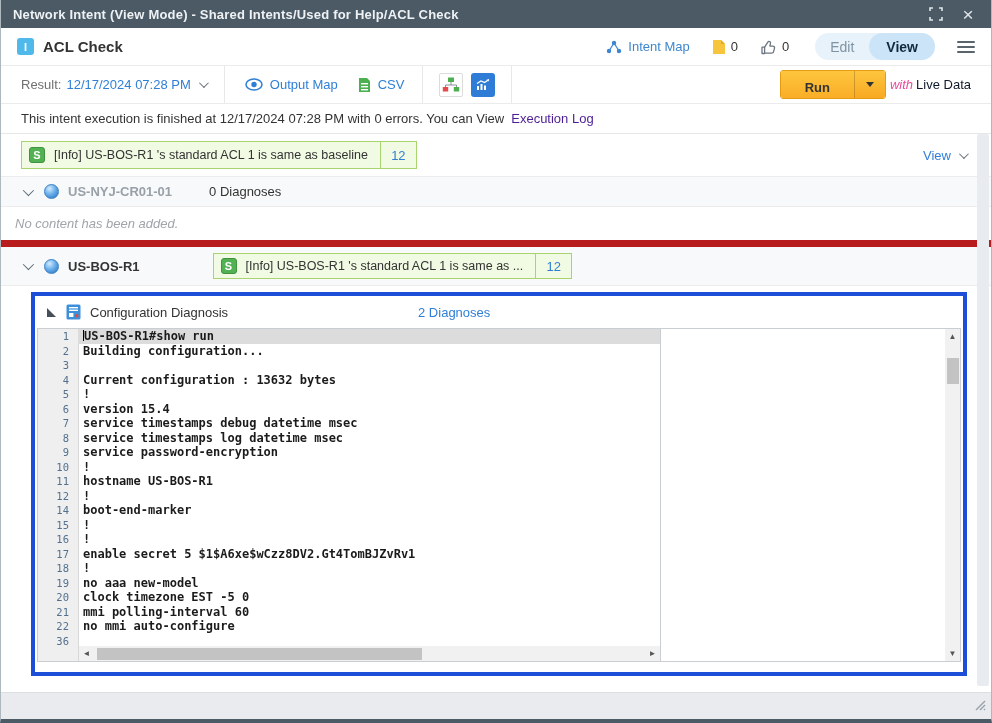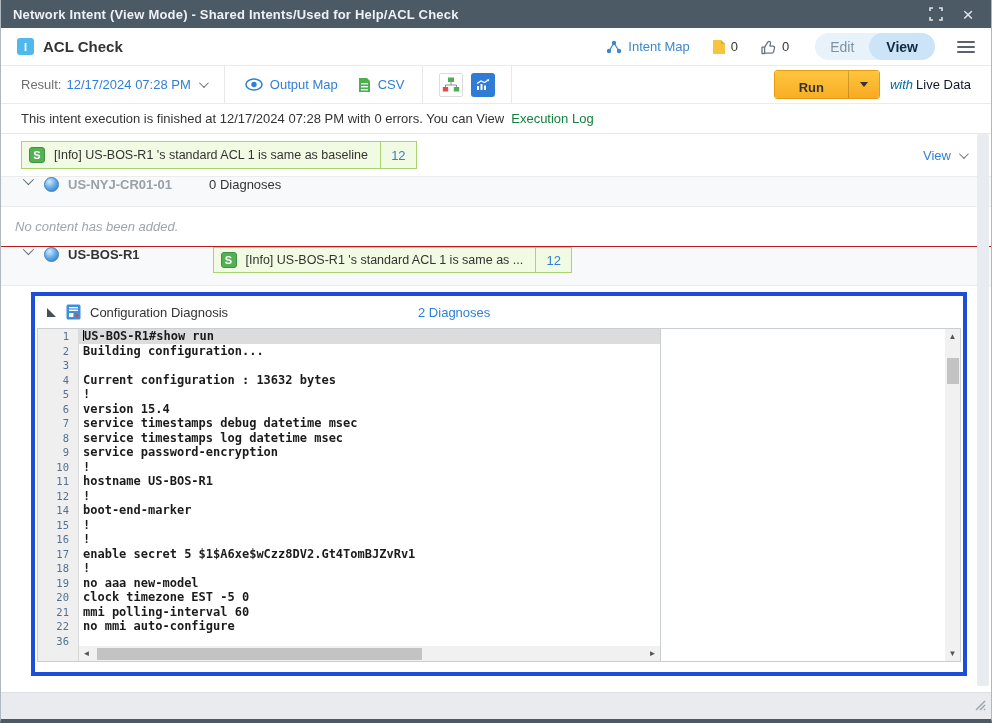--- a/index.html
+++ b/index.html
@@ -72,28 +72,28 @@
   .run-split { display: flex; align-items: stretch; height: 29px; border: 1px solid #e69c12; border-radius: 3px; overflow: hidden; cursor: pointer; }
   .run-main {
     background: linear-gradient(#fdc63e, #f9a922); color: #333; font-size: 13px; font-weight: bold;
     display: flex; align-items: center; padding: 16px 24px;
   }
   .run-arrow {
     background: linear-gradient(#fdc63e, #f9a922); border-left: 1px solid rgba(0,0,0,.18);
     display: flex; align-items: center; padding: 0 11px;
   }
   .run-arrow i { width: 0; height: 0; border-left: 4px solid transparent; border-right: 4px solid transparent; border-top: 5px solid #333; }
-  .with-lbl { font-style: italic; color: #0369a1; margin-left: 10px; font-size: 13px; }
+  .with-lbl { font-style: italic; color: #ec4899; margin-left: 4px; font-size: 13px; }
   .live-lbl { color: #0f172a; margin-left: 3px; font-size: 13px; cursor: pointer; }
   
   .statusbar {
     height: 30px; background: #fff; border-bottom: 1px solid #e7e7e7;
     display: flex; align-items: center; padding: 0 20px; font-size: 13px; color: #333; flex: 0 0 auto;
   }
-  .statusbar a { color: #15803d; text-decoration: none; margin-left: 7px; cursor: pointer; }
+  .statusbar a { color: #4c1d95; text-decoration: none; margin-left: 7px; cursor: pointer; }
   
   .content { flex: 1; background: #fff; position: relative; overflow: hidden; }
   .content-strip {
     position: absolute; top: 0; bottom: 6px; right: 2px; width: 12px;
     background: #e8ebf0; border-radius: 2px;
   }
   .summary-row { height: 42px; display: flex; align-items: center; padding: 0 25px 0 20px; }
   .gbadge {
     display: flex; align-items: stretch; background: #f1fae3; border: 1px solid #a9d36f;
     height: 28px; font-size: 12.5px; color: #333;
@@ -105,39 +105,39 @@
   }
   .gbadge .btxt { display: flex; align-items: center; padding: 0 12px 0 9px; white-space: nowrap; }
   .gbadge .bcount {
     border-left: 1px solid #a9d36f; width: 36px; display: flex; align-items: center; justify-content: center;
     color: #2f7fd6; font-size: 13px;
   }
   .spacer { flex: 1; }
   .view-dd { display: flex; align-items: center; font-size: 13px; color: #2f7fd6; cursor: pointer; }
   .device-row {
     background: #f8f9fa; border-top: 1px solid #ececec; border-bottom: 1px solid #ececec;
-    display: flex; padding: 0 0 0 22px;
+    display: flex; align-items: center; padding: 0 0 0 22px;
   }
   .device-row.d1 { height: 31px; }
   .device-row.d2 { height: 39px; border-top: none; }
   .exp-chev {
     width: 8px; height: 8px; border-right: 1.6px solid #5f6a72; border-bottom: 1.6px solid #5f6a72;
     transform: rotate(45deg) translateY(-2px); cursor: pointer; flex: 0 0 auto;
   }
   .dev-ico {
     width: 15px; height: 15px; border-radius: 50%; margin-left: 13px;
     background: radial-gradient(circle at 35% 28%, #d3ebff 0%, #6cb0ea 45%, #1f6fc0 100%);
     border: 1px solid #3a7fc4;
   }
   .dev-name { font-size: 13px; font-weight: bold; margin-left: 9px; }
   .dev-name.gray { color: #98a0a8; }
   .dev-name.dark { color: #333; }
   .diag-count { font-size: 13px; color: #333; margin-left: 37px; }
   .d2 .gbadge { height: 26px; margin-left: 73px; }
-  .empty-row { height: 40px; display: flex; align-items: center; padding: 0 14px; border-bottom: 1px solid #b91c1c; }
+  .empty-row { height: 40px; display: flex; align-items: center; padding: 0 14px; border-bottom: 7px solid #b91c1c; }
   .empty-row span { font-size: 13px; font-style: italic; color: #a0a5ab; }
   
   .panel { margin: 6px 24px 0 30px; border: 4px solid #1d4ed8; background: #fff; }
   .panel-header { height: 32px; display: flex; align-items: center; padding: 0 12px; }
   .tri-exp { width: 0; height: 0; border-bottom: 9px solid #474f56; border-right: 9px solid transparent; cursor: pointer; }
   .panel-header .pico { margin-left: 10px; display: flex; }
   .panel-title { font-size: 13px; color: #333; margin-left: 9px; }
   .diag-link { font-size: 13px; color: #2f7fd6; margin-left: 190px; cursor: pointer; }
   .code-wrap { margin: 0 2px 10px 2px; display: flex; height: 334px; border: 1px solid #c9ced3; }
   .code-pane { width: 623px; position: relative; background: #fff; border-right: 1px solid #c9ced3; overflow: hidden; }

